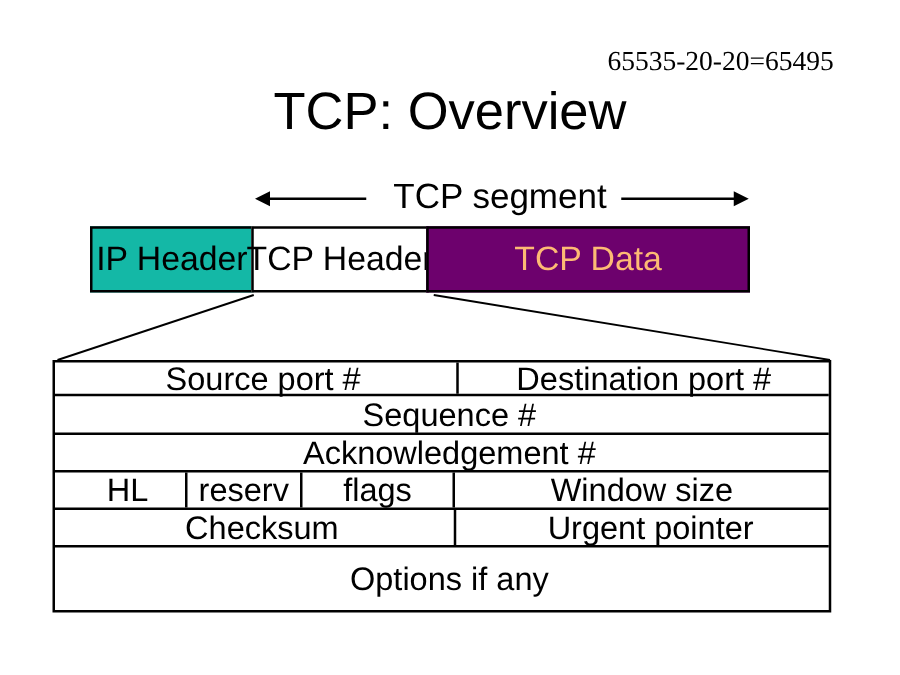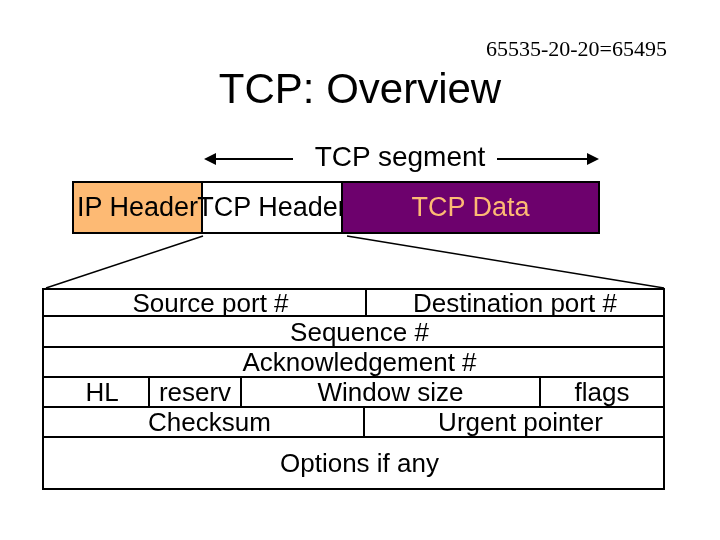--- a/index.html
+++ b/index.html
@@ -26,21 +26,21 @@
   #overlay{position:absolute;top:0;left:0;width:720px;height:540px;pointer-events:none;}
   
   #segment-bar{
     position:absolute;top:181px;left:72px;height:53px;display:flex;
   }
   .bar-cell{
     box-sizing:border-box;height:53px;border:2px solid #000;
     display:flex;align-items:center;justify-content:center;
     font-size:27px;line-height:1;white-space:nowrap;
   }
-  .bar-ip{width:131px;background:#fdba74;}
+  .bar-ip{width:131px;background:#14b8a6;}
   .bar-tcp{width:142px;background:#ffffff;margin-left:-2px;}
   .bar-data{width:259px;background:#6d016d;margin-left:-2px;color:#fdba74;}
   
   #hdr-table{
     position:absolute;top:288px;left:42px;width:623px;height:202px;
     box-sizing:border-box;border:2px solid #000;background:#fff;
   }
   .t-row{box-sizing:border-box;display:flex;border-bottom:2px solid #000;padding-left:12px;}
   .t-row:last-child{border-bottom:none;}
   .t-cell{
@@ -90,22 +90,22 @@
     </div>
     <div class="t-row r2">
       <div class="t-cell w-rest">Sequence #</div>
     </div>
     <div class="t-row r3">
       <div class="t-cell w-rest">Acknowledgement #</div>
     </div>
     <div class="t-row r4">
       <div class="t-cell w-hl">HL</div>
       <div class="t-cell w-res">reserv</div>
+      <div class="t-cell w-flags">flags</div>
       <div class="t-cell w-rest">Window size</div>
-      <div class="t-cell w-flags">flags</div>
     </div>
     <div class="t-row r5">
       <div class="t-cell w-chk">Checksum</div>
       <div class="t-cell w-rest">Urgent pointer</div>
     </div>
     <div class="t-row r6">
       <div class="t-cell w-rest">Options if any</div>
     </div>
   </div>
 

